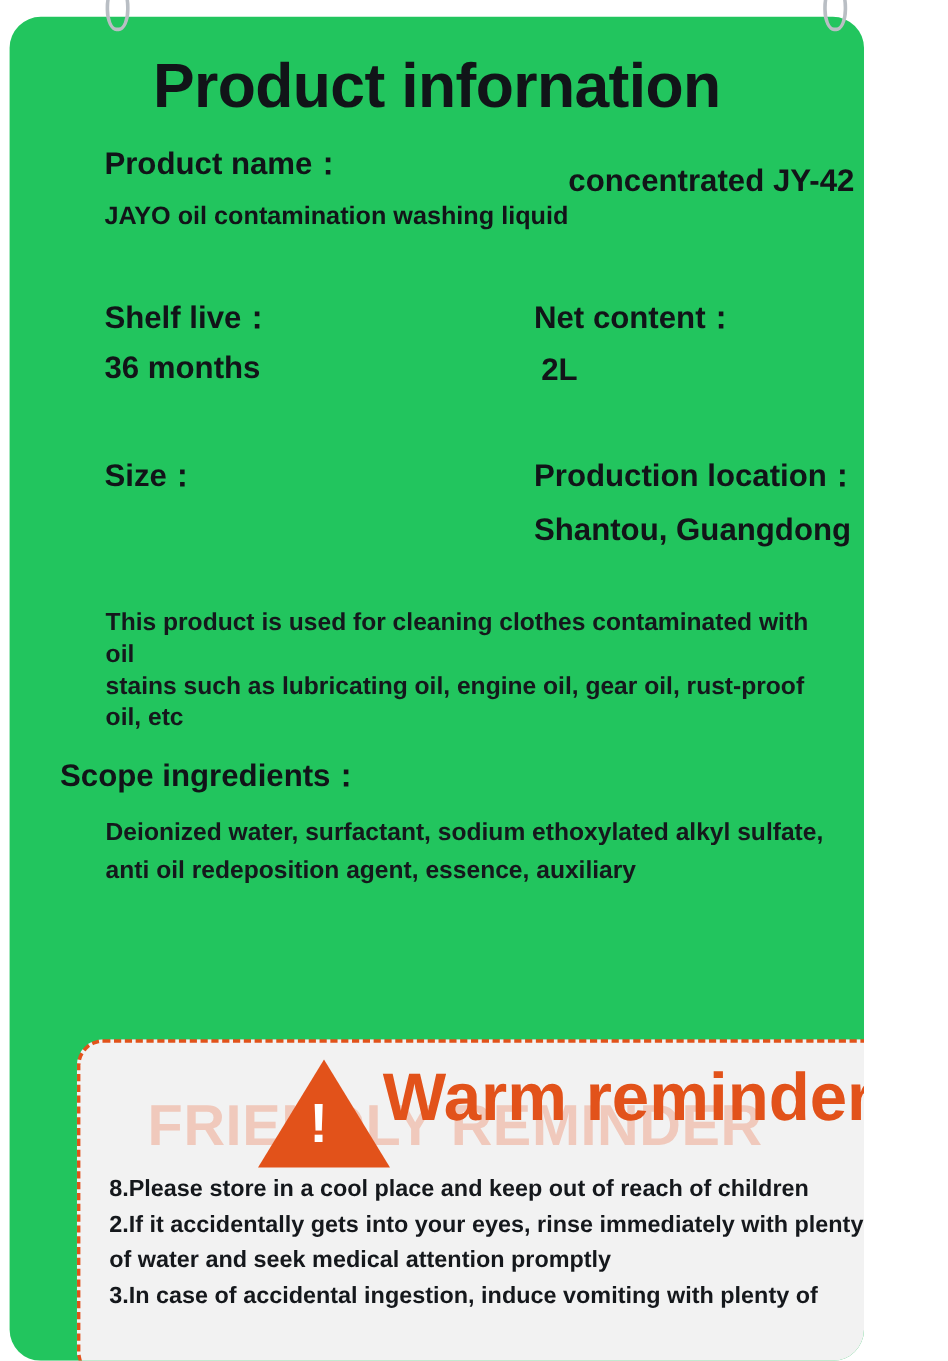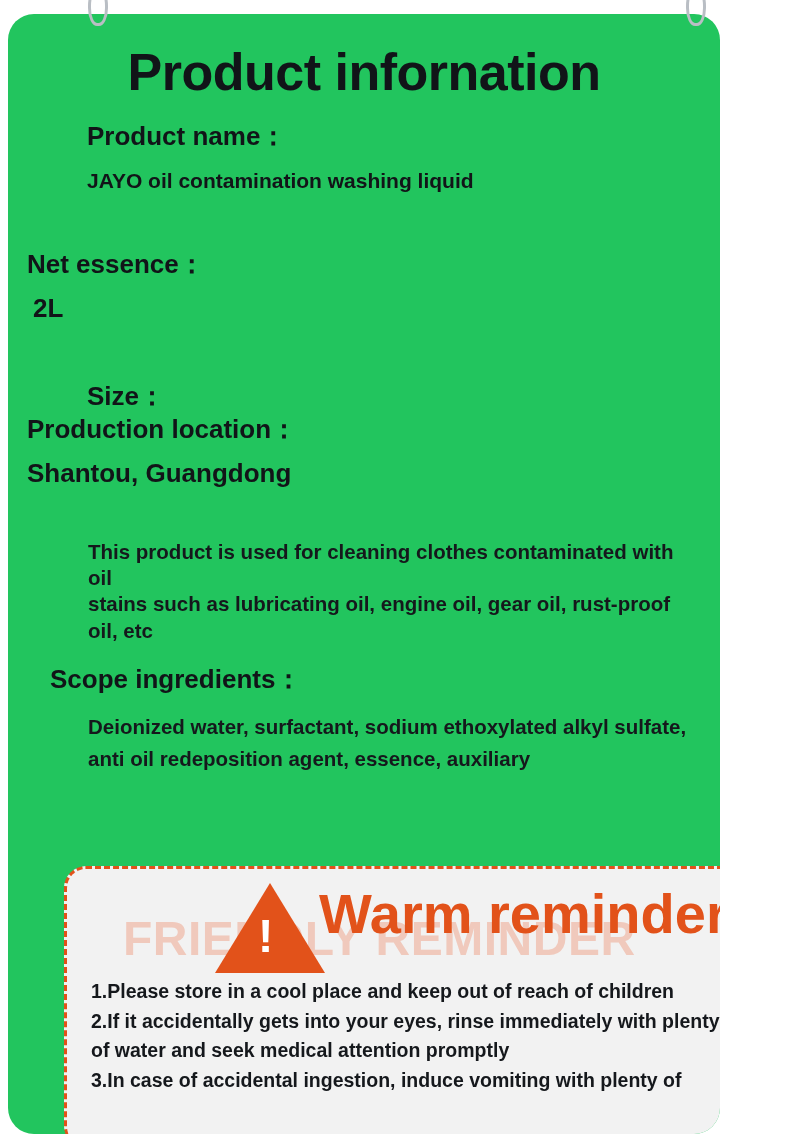--- a/index.html
+++ b/index.html
@@ -193,33 +193,38 @@
     <div class="title">Product infornation</div>
 
     <div class="grid">
 
       <div class="row">
         <div class="col-l">
           <div class="lbl">Product name：</div>
           <div class="val" style="margin-top:14px;">JAYO oil contamination washing liquid</div>
         </div>
         <div class="col-r">
+          <div class="val big" style="margin-top:14px;">concentrated JY-42</div>
         </div>
       </div>
 
       <div class="blk-gap"></div>
 
       <div class="row" style="margin-top:28px;">
+        <div class="col-l">
+          <div class="lbl">Shelf live：</div>
+          <div class="val big" style="margin-top:10px;">36 months</div>
+        </div>
         <div class="col-r">
-          <div class="lbl">Net essence：</div>
+          <div class="lbl">Net content：</div>
           <div class="val big" style="margin-top:12px; padding-left:6px;">2L</div>
         </div>
       </div>
 
-      <div class="row" style="margin-top:54px;flex-direction:column;">
+      <div class="row" style="margin-top:54px;">
         <div class="col-l">
           <div class="lbl">Size：</div>
         </div>
         <div class="col-r">
           <div class="lbl">Production location：</div>
           <div class="val big" style="margin-top:12px;">Shantou, Guangdong</div>
         </div>
       </div>
 
     </div>
@@ -240,21 +245,21 @@
     </div>
 
     <div class="warnbox">
       <div class="warn-head">
         <div class="ghost">FRIENDLY REMINDER</div>
         <div class="tri"></div>
         <div class="tri-bang">!</div>
         <div class="warn-title">Warm reminder</div>
       </div>
       <div class="warn-list">
-        <div>1.Please store in a cool place and keep out of reach of children</div>
+        <div>8.Please store in a cool place and keep out of reach of children</div>
         <div>2.If it accidentally gets into your eyes, rinse immediately with plenty</div>
         <div>of water and seek medical attention promptly</div>
         <div>3.In case of accidental ingestion, induce vomiting with plenty of</div>
       </div>
     </div>
 
   </div>
 </div>
 
 </body></html>

